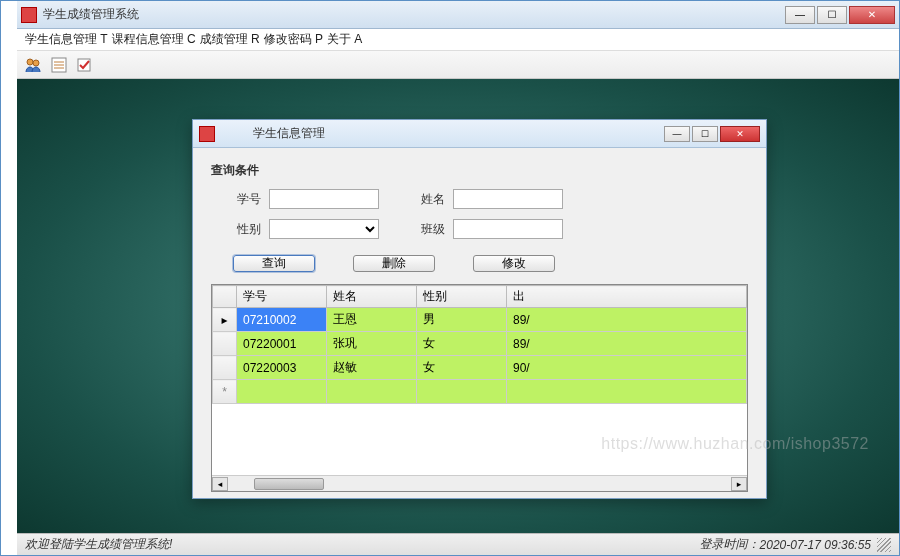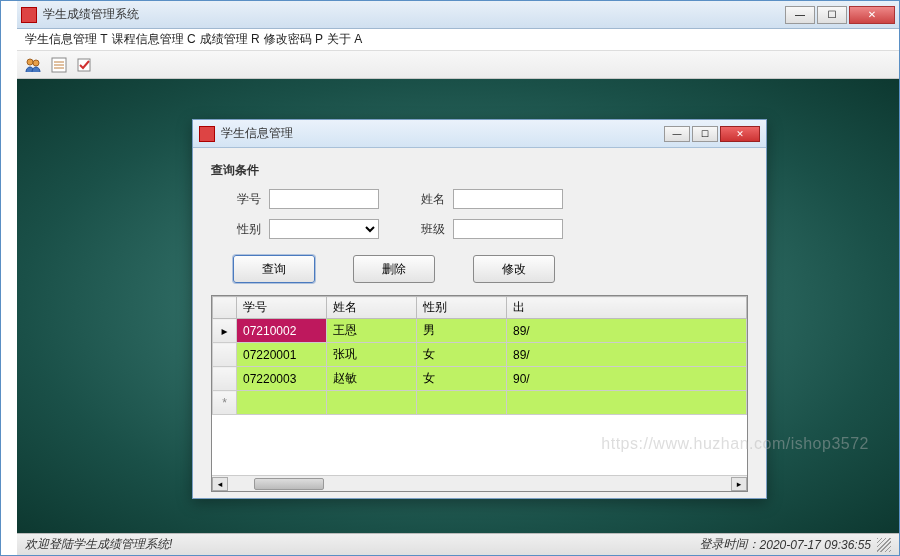--- a/index.html
+++ b/index.html
@@ -21,45 +21,45 @@
 .tool-icon { width:20px; height:20px; display:flex; align-items:center; justify-content:center; cursor:pointer; }
 
 .client { flex:1; background: radial-gradient(ellipse at center, #4a9088 0%, #1a5048 70%, #0d3830 100%); position:relative; }
 
 .statusbar { height:22px; background:linear-gradient(#f0f0f0,#e0e0e0); border-top:1px solid #bbb; display:flex; align-items:center; padding:0 8px; font-size:12px; color:#333;font-style:italic; }
 .statusbar .status-left { flex:1; }
 .statusbar .grip { width:14px; height:14px; background:repeating-linear-gradient(135deg,#999 0 1px,transparent 1px 3px); margin-left:6px; }
 
 
 .dialog { position:absolute; left:175px; top:40px; width:575px; height:380px; background:#f0f0f0; border:1px solid #7a9ec4; box-shadow:0 4px 14px rgba(0,0,0,.35); display:flex; flex-direction:column; }
-.dialog .dlg-titlebar { height:28px; background:linear-gradient(#eaf2fb,#d4e4f4); display:flex; align-items:center; padding:0 6px; border-bottom:1px solid #a8c0d8; }
+.dialog .dlg-titlebar { height:28px; background:linear-gradient(#eaf2fb,#d4e4f4); display:flex; align-items:center; padding:0 6px; border-bottom:1px solid #a8c0d8;gap:32px; }
 .dlg-titlebar .app-icon { width:16px; height:16px; background:#d44; margin-right:6px; border:1px solid #a00; }
 .dlg-titlebar .title-text { flex:1; font-size:12px; color:#333; }
 .dlg-controls { display:flex; gap:2px; }
 .dlg-btn { width:26px; height:16px; background:linear-gradient(#f8f8f8,#e0e0e0); border:1px solid #999; font-size:9px; display:flex; align-items:center; justify-content:center; cursor:pointer; }
 .dlg-btn.close { background:linear-gradient(#e66,#c33); border-color:#922; color:#fff; width:40px; }
 
 .dlg-body { flex:1; padding:14px 18px 6px; display:flex; flex-direction:column; overflow:hidden; }
 .query-label { font-size:12px; color:#333; margin-bottom:10px;font-weight:bold; }
 .form-row { display:flex; align-items:center; gap:8px; margin-bottom:10px; padding-left:18px; }
 .form-row label { width:32px; text-align:right; font-size:12px; color:#333; }
 .form-row input[type=text] { width:110px; height:20px; border:1px solid #aaa; padding:0 4px; font-size:12px; background:#fff; }
 .form-row select { width:110px; height:20px; border:1px solid #aaa; font-size:12px; background:#fff; }
 .form-row .gap { width:18px; }
 
 .btn-row { display:flex; gap:38px; padding:6px 0 12px 22px; }
-.btn { width:82px; height:28px; background:linear-gradient(#fdfdfd,#e4e4e4); border:1px solid #8a8a8a; border-radius:3px; font-size:12px; cursor:pointer; display:flex; align-items:center; justify-content:center; }
+.btn { width:82px; height:17px; background:linear-gradient(#fdfdfd,#e4e4e4); border:1px solid #8a8a8a; border-radius:3px; font-size:12px; cursor:pointer; display:flex; align-items:center; justify-content:center; }
 .btn.primary { border-color:#4a7abf; box-shadow:0 0 0 1px rgba(74,122,191,.4); }
 
 .grid-wrap { flex:1; border:1px solid #888; background:#fff; overflow:hidden; position:relative; }
 table.grid { border-collapse:collapse; width:100%; font-size:12px; }
 table.grid th { background:linear-gradient(#f6f6f6,#e8e8e8); border:1px solid #bcbcbc; height:22px; font-weight:normal; text-align:left; padding:0 6px; }
 table.grid td { border:1px solid #ccc; height:24px; padding:0 6px; background:#bef264; }
 table.grid td.rowhdr, table.grid th.rowhdr { width:24px; background:linear-gradient(#f6f6f6,#e8e8e8); text-align:center; }
-table.grid td.sel { background:#be185d; color:#fff; }
+table.grid td.sel { background:#3b82f6; color:#fff; }
 table.grid tr.newrow td { color:#888; }
 .hscroll { position:absolute; left:0; right:0; bottom:0; height:16px; background:#eee; border-top:1px solid #ccc; display:flex; align-items:center; }
 .hscroll .thumb { width:70px; height:12px; background:linear-gradient(#ddd,#bbb); border:1px solid #999; margin-left:26px; border-radius:2px; }
 .hscroll .arrow { width:16px; height:14px; background:#e6e6e6; border:1px solid #aaa; display:flex; align-items:center; justify-content:center; font-size:9px; }
 
 .watermark { position:absolute; right:30px; bottom:80px; font-size:16px; color:rgba(180,180,180,.45); pointer-events:none; letter-spacing:.5px;text-align:right; }
 </style>
 </head>
 <body>
 

